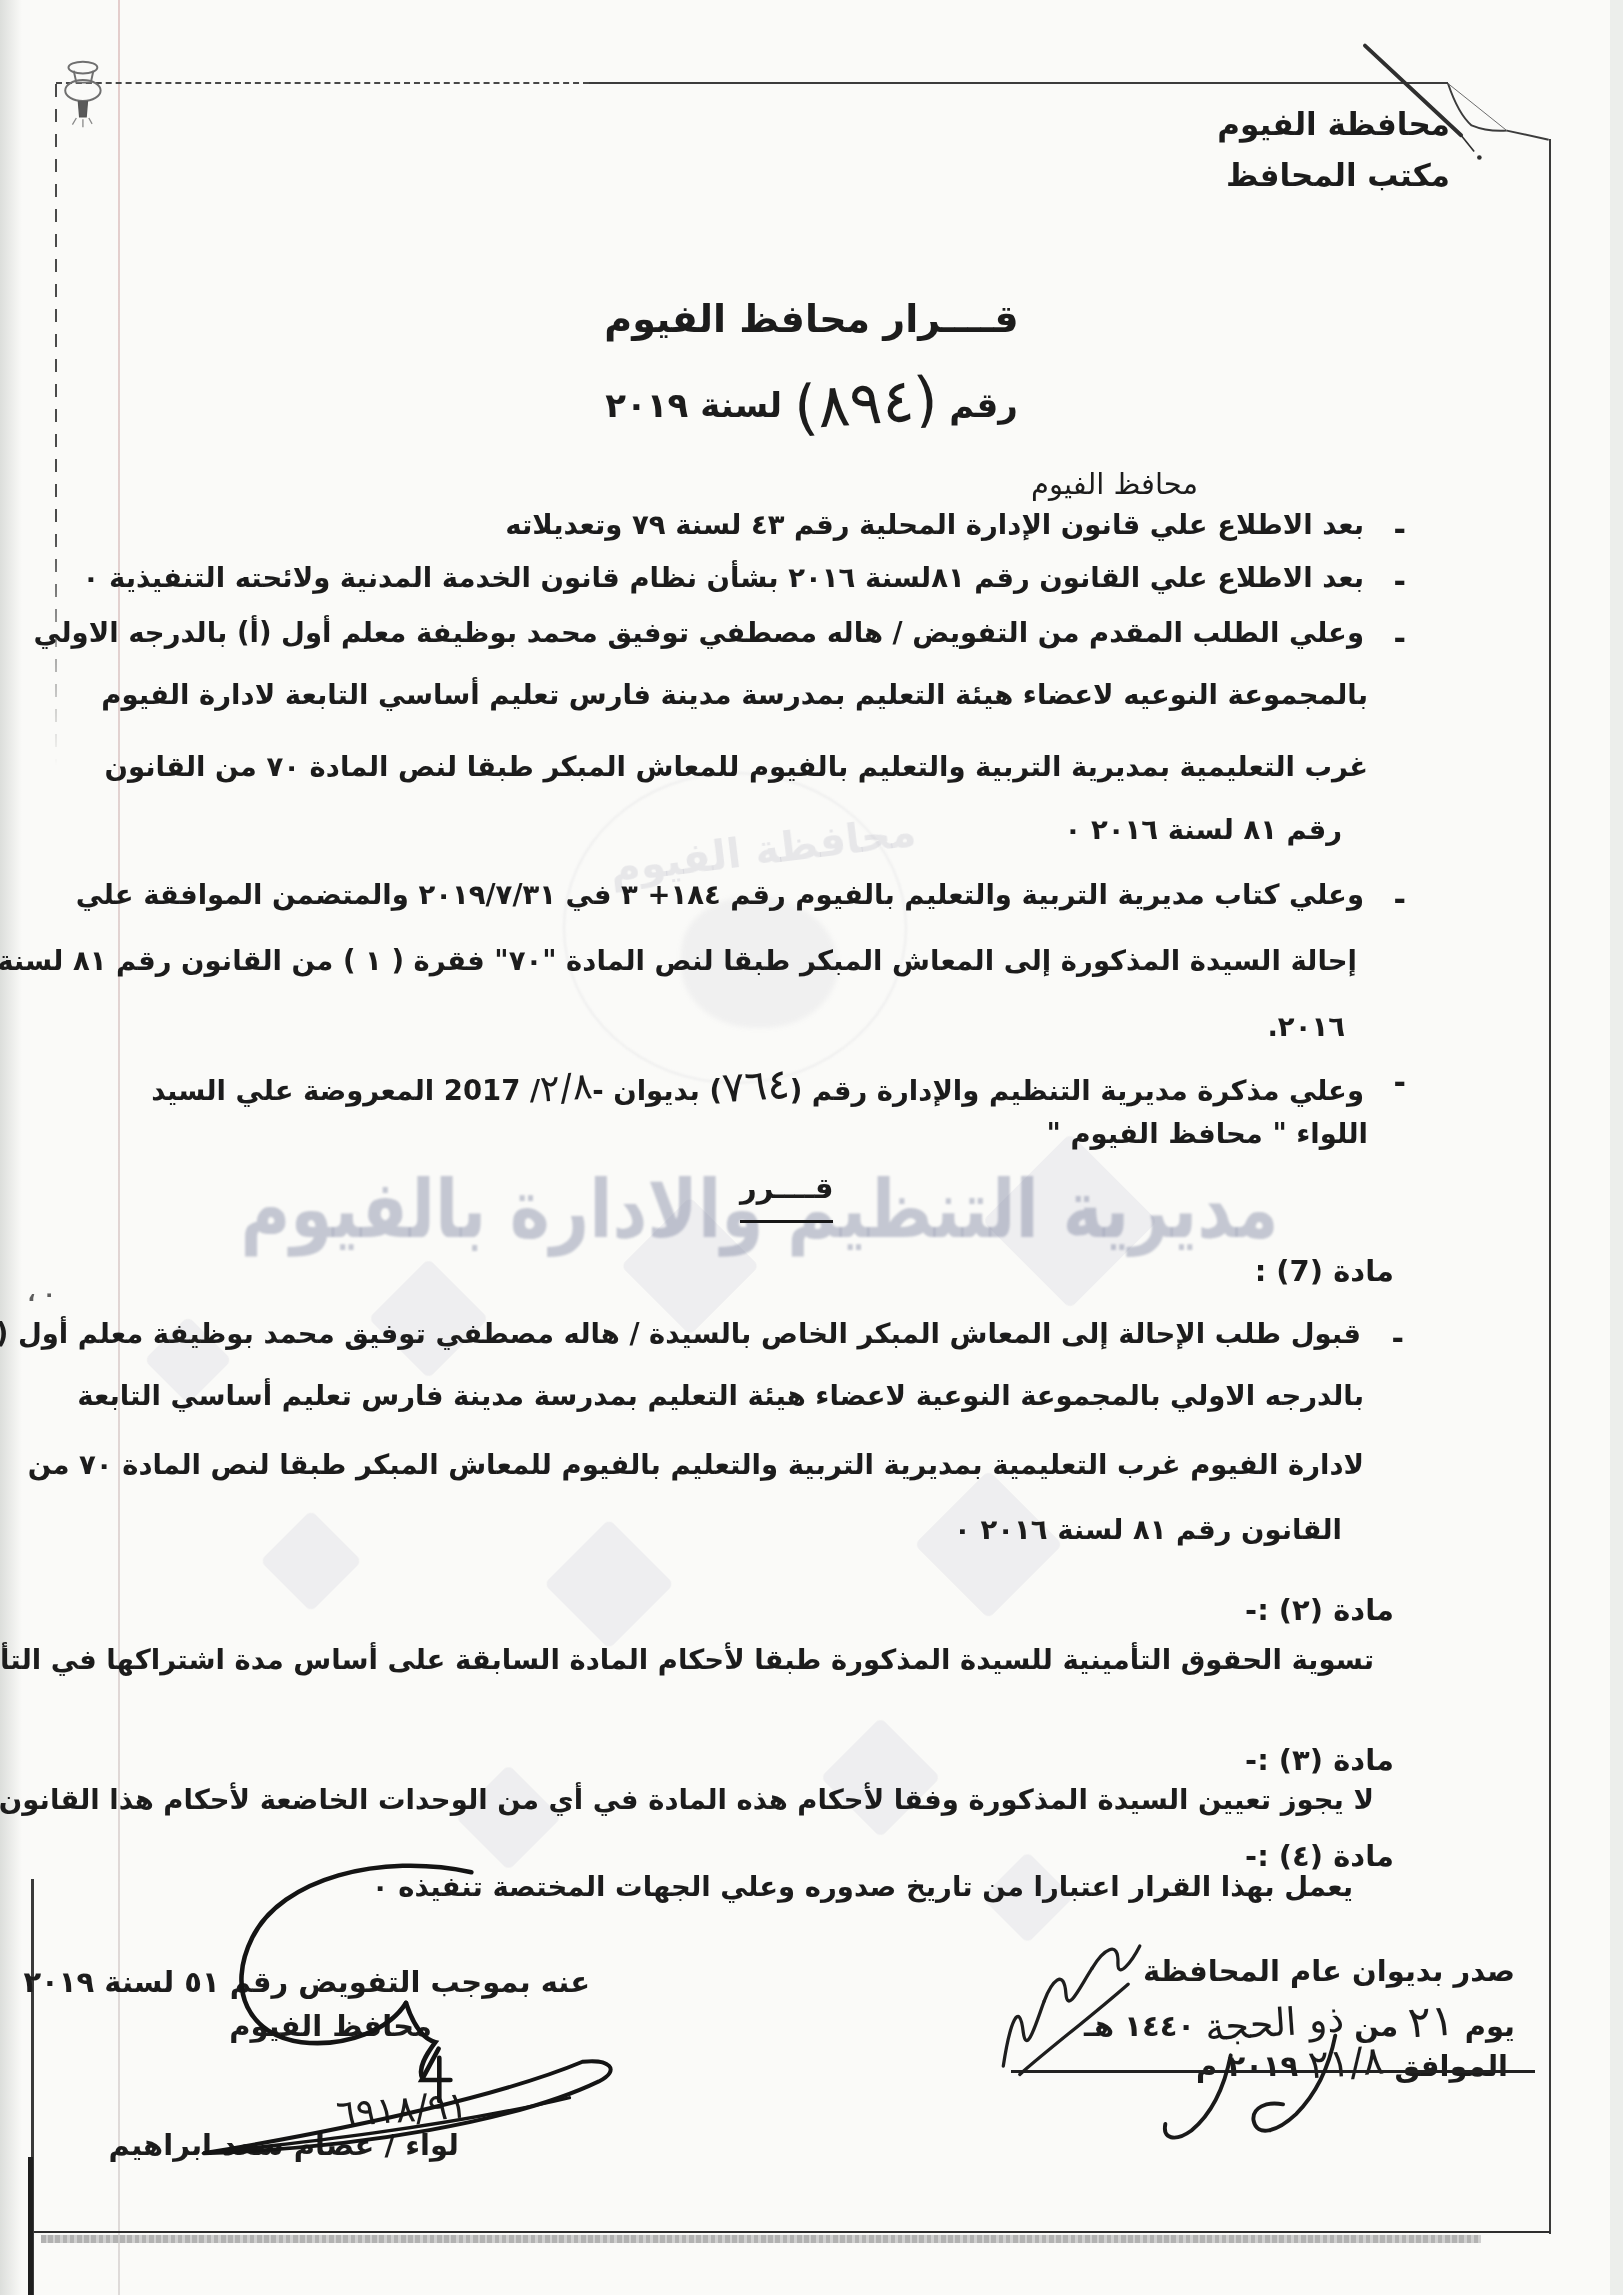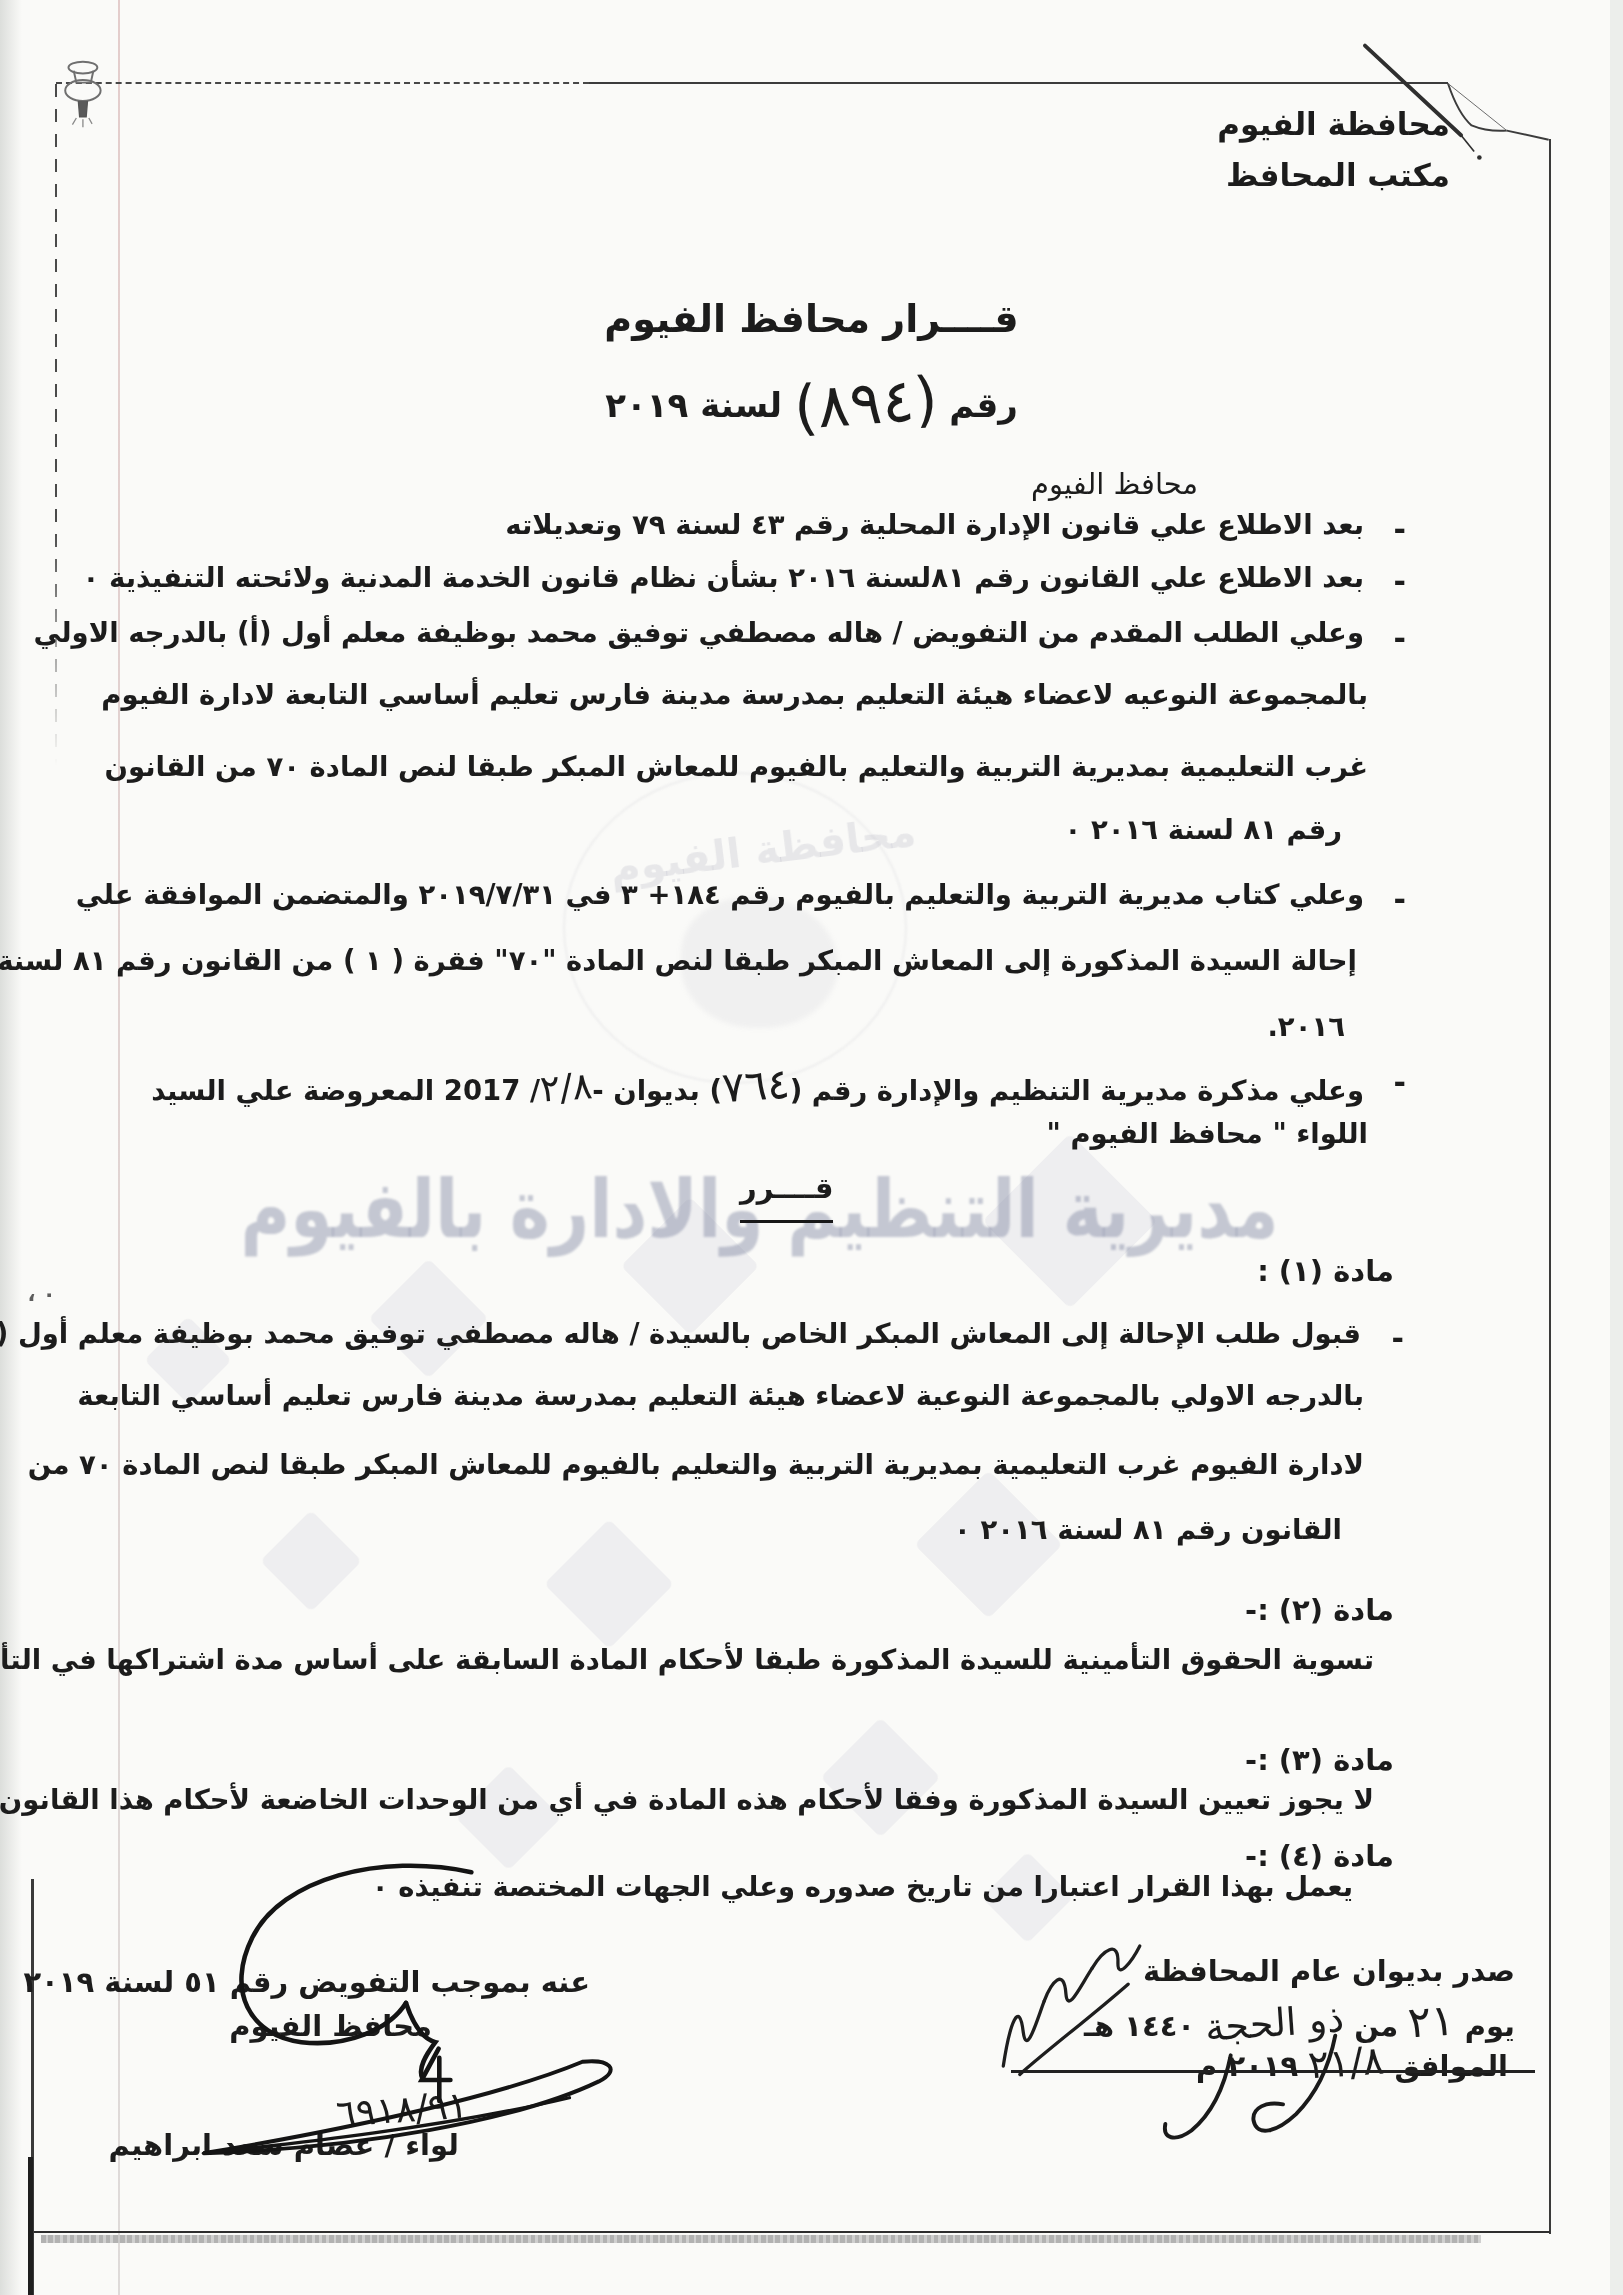--- a/index.html
+++ b/index.html
@@ -135,21 +135,21 @@
   <div class="ln" style="top:877px;right:259px">وعلي كتاب مديرية التربية والتعليم بالفيوم رقم ١٨٤+ ٣ في ٢٠١٩/٧/٣١ والمتضمن الموافقة علي</div>
   <div class="ln" style="top:943px;right:266px">إحالة السيدة المذكورة إلى المعاش المبكر طبقا لنص المادة "٧٠" فقرة ( ١ ) من القانون رقم ٨١ لسنة</div>
   <div class="ln" style="top:1009px;right:278px">٢٠١٦.</div>
   <div class="ln" style="top:1060px;right:259px">
     <span>وعلي مذكرة مديرية التنظيم والإدارة رقم (</span><span class="hw" style="font-size:42px">٧٦٤</span><span>) بديوان -</span><span class="hw" style="font-size:37px">٢/٨</span><span>/ 2017 المعروضة علي السيد</span>
   </div>
   <div class="ln" style="top:1116px;right:255px">اللواء " محافظ الفيوم "</div>
 
   <div class="ln" style="top:1170px;left:740px;font-size:29px;border-bottom:3.9px solid #181818;padding-bottom:14px">قــــرر</div>
 
-  <div class="ln" style="top:1253px;right:229px;font-size:29px">مادة (١) :</div>
+  <div class="ln" style="top:1253px;right:229px;font-size:29px">مادة (7) :</div>
   <div class="dash" style="top:1321px;right:219px">-</div>
   <div class="ln" style="top:1316px;right:262px">قبول طلب الإحالة إلى المعاش المبكر الخاص بالسيدة / هاله مصطفي توفيق محمد بوظيفة معلم أول (أ)</div>
   <div class="ln" style="top:1378px;right:259px">بالدرجه الاولي بالمجموعة النوعية لاعضاء هيئة التعليم بمدرسة مدينة فارس تعليم أساسي التابعة</div>
   <div class="ln" style="top:1447px;right:259px">لادارة الفيوم غرب التعليمية بمديرية التربية والتعليم بالفيوم للمعاش المبكر طبقا لنص المادة ٧٠ من</div>
   <div class="ln" style="top:1512px;right:281px">القانون رقم ٨١ لسنة ٢٠١٦ ٠</div>
 
   <div class="ln" style="top:1592px;right:229px;font-size:29px">مادة (٢) :-</div>
   <div class="ln" style="top:1642px;right:249px">تسوية الحقوق التأمينية للسيدة المذكورة طبقا لأحكام المادة السابقة على أساس مدة اشتراكها في التأمينات</div>
 
   <div class="ln" style="top:1742px;right:229px;font-size:29px">مادة (٣) :-</div>

